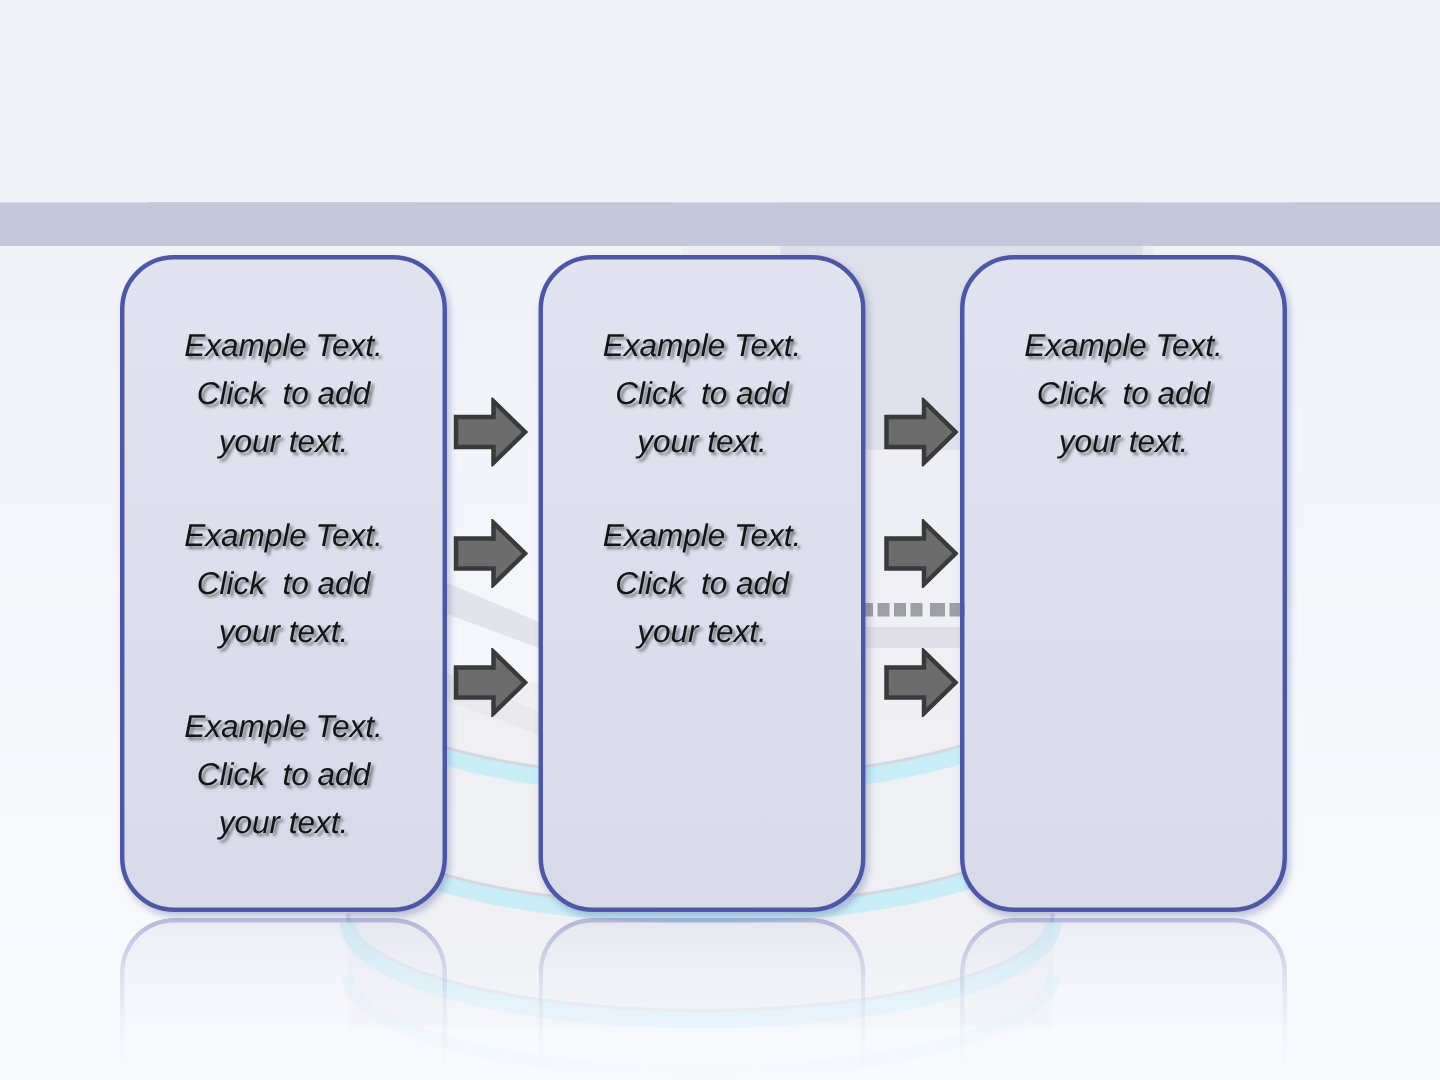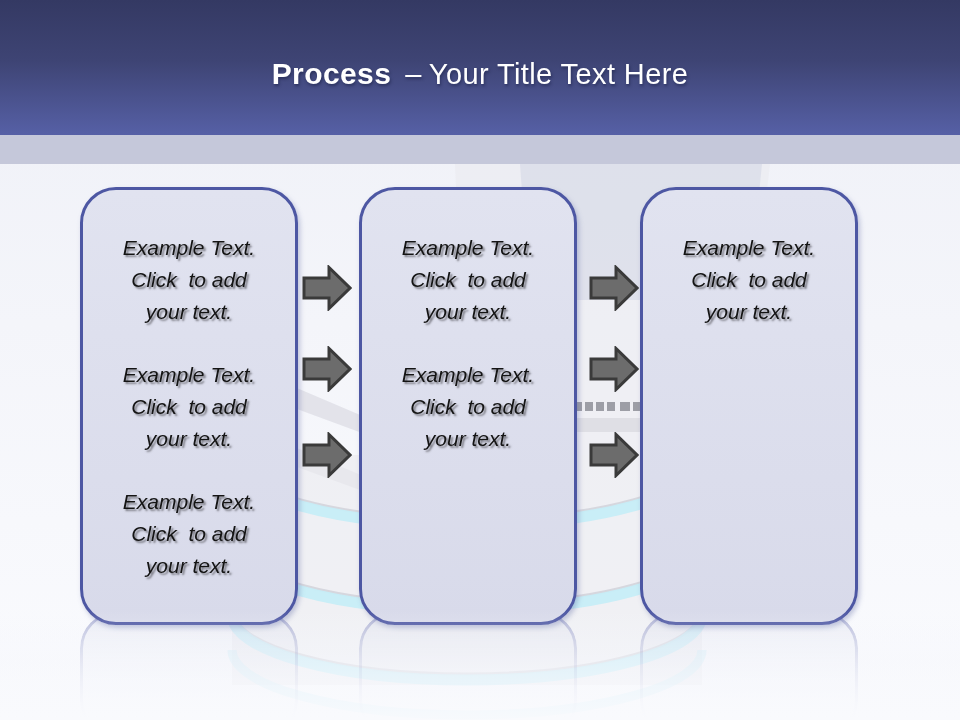--- a/index.html
+++ b/index.html
@@ -30,21 +30,21 @@
   .band {
     position:absolute; top:135px; left:0; width:100%; height:29px;
     background:#c5c8da; z-index:0;
   }
 
   
   .bg-art { position:absolute; top:0; left:0; z-index:0; }
 
   
   .process-box {
-    position:absolute; top:187px; width:218px; height:438px;
+    position:absolute; top:170px; width:218px; height:438px;
     box-sizing:border-box;
     background:linear-gradient(180deg,#e1e3f0 0%,#d8daea 100%);
     border:3px solid #4d57a3; border-radius:36px;
     box-shadow:2px 3px 5px rgba(90,100,160,0.35);
     z-index:2;
   }
   .box-1 { left:80px; }
   .box-2 { left:359px; }
   .box-3 { left:640px; }
 
@@ -122,23 +122,20 @@
         <path d="M 232 460 A 235 65 0 0 0 702 460" stroke="#c6edf7" stroke-width="11" opacity="0.95"></path>
         <path d="M 232 539 A 235 65 0 0 0 702 539" stroke="#d3d4db" stroke-width="3" opacity="0.9"></path>
         <path d="M 232 545 A 235 65 0 0 0 702 545" stroke="#c6edf7" stroke-width="11" opacity="0.95"></path>
         <path d="M 232 609 A 235 65 0 0 0 702 609" stroke="#d3d4db" stroke-width="3" opacity="0.8"></path>
         <path d="M 232 615 A 235 65 0 0 0 702 615" stroke="#c6edf7" stroke-width="11" opacity="0.85"></path>
         <path d="M 232 650 A 235 65 0 0 0 702 650" stroke="#c6edf7" stroke-width="9" opacity="0.5"></path>
       </g>
     </g>
   </svg>
 
-  <header class="title-bar">
-    <h1 class="slide-title"><span class="t-bold">Process</span><span class="t-dash">–</span><span class="t-rest">Your Title Text Here</span></h1>
-  </header>
 
   <div class="band"></div>
 
   <div class="box-reflection refl-1"></div>
   <div class="box-reflection refl-2"></div>
   <div class="box-reflection refl-3"></div>
 
   <div class="process-box box-1">
     <div class="box-text">
       <p class="para">

